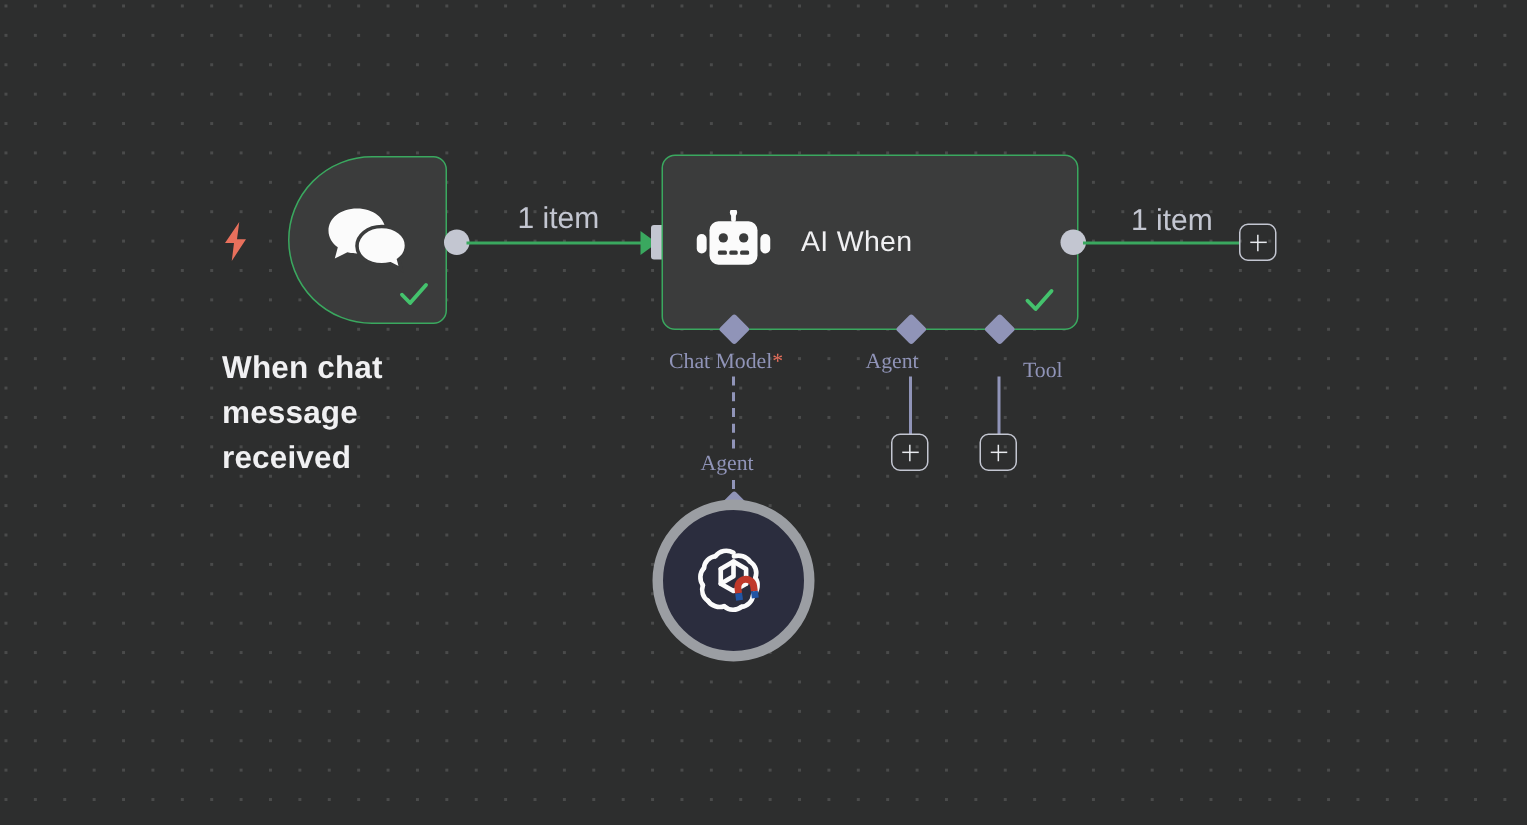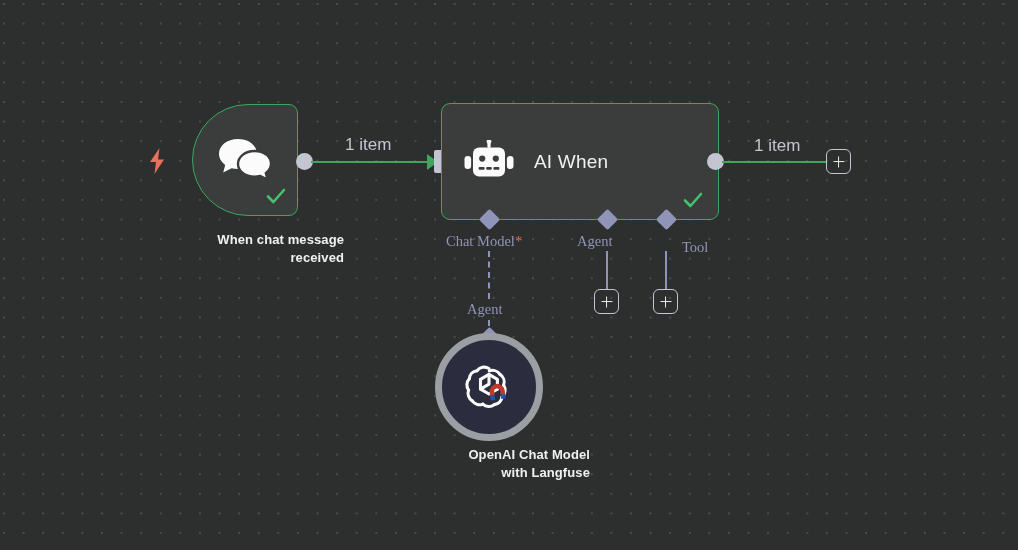--- a/index.html
+++ b/index.html
@@ -18,24 +18,24 @@
     background-color: #2d2e2e;
     background-image:
       radial-gradient(circle at 1px 1px, #4a4b4b 1.1px, transparent 1.2px);
     background-size: 19.6px 19.6px;
     background-position: 3px 3px;
   }
 
   
   .node-label {
     position: absolute;
-    text-align: right;
+    text-align: left;
     color: #f0f0f2;
     font-weight: bold;
-    font-size: 13px;
+    font-size: 21px;
     line-height: 1.42;
     letter-spacing: 0.1px;
     white-space: pre-line;
   }
 
   
   #trigger-node {
     position: absolute;
     left: 192px;
     top: 104px;
@@ -136,21 +136,21 @@
     background: #9094b8;
   }
   .sub-line-dashed {
     position: absolute;
     width: 0;
     border-left: 2.6px dashed #9094b8;
   }
   .conn-label {
     position: absolute;
     color: #c3c6d1;
-    font-size: 17px;
+    font-size: 20px;
     white-space: nowrap;
   }
   .sub-label {
     position: absolute;
     color: #9094b8;
     font-size: 14.5px;
     white-space: nowrap;
     font-family: Liberation Serif, serif;
   }
   .req-star {
@@ -311,16 +311,14 @@
           <path d="M25 12.4 L25 22.2 L16.5 27.1"></path>
         </g>
         <g>
           <path d="M25.8 29.5 a7.6 7.6 0 0 1 15.2 0 l0 3.4 l-4.6 0 l0 -3.4 a3 3 0 0 0 -6 0 l0 3.4 l-4.6 0 Z" fill="#c0392b" transform="rotate(-8 33 31)"></path>
           <path d="M25.8 32.9 l4.6 0 l0 4.6 l-4.6 0 Z" fill="#2255a4" transform="rotate(-8 33 31)"></path>
           <path d="M36.4 32.9 l4.6 0 l0 4.6 l-4.6 0 Z" fill="#2255a4" transform="rotate(-8 33 31)"></path>
         </g>
       </svg>
     </div>
   </div>
-  <div class="node-label" style="left:390px; top:446px; width:200px;">OpenAI Chat Model
-with Langfuse</div>
 
 </div>
 
 </body></html>

